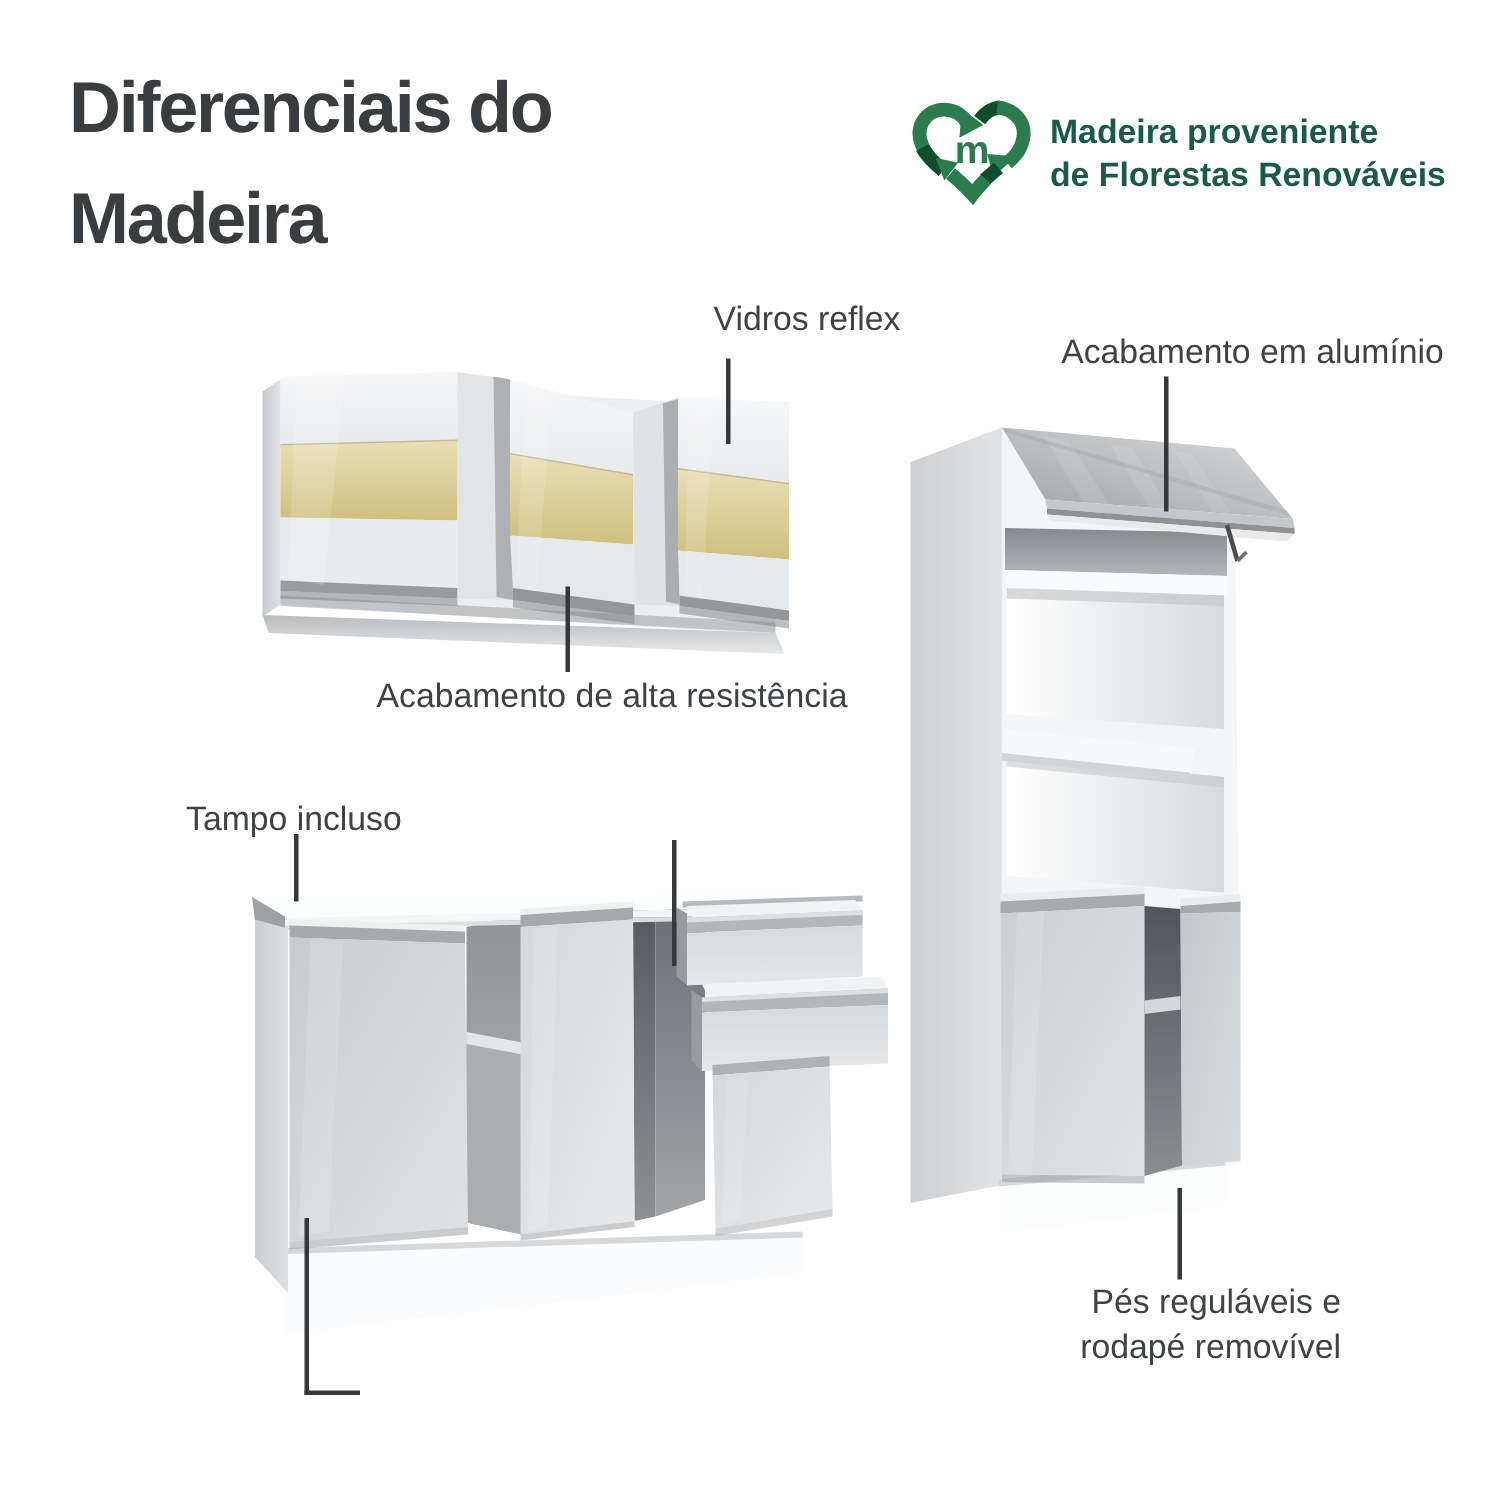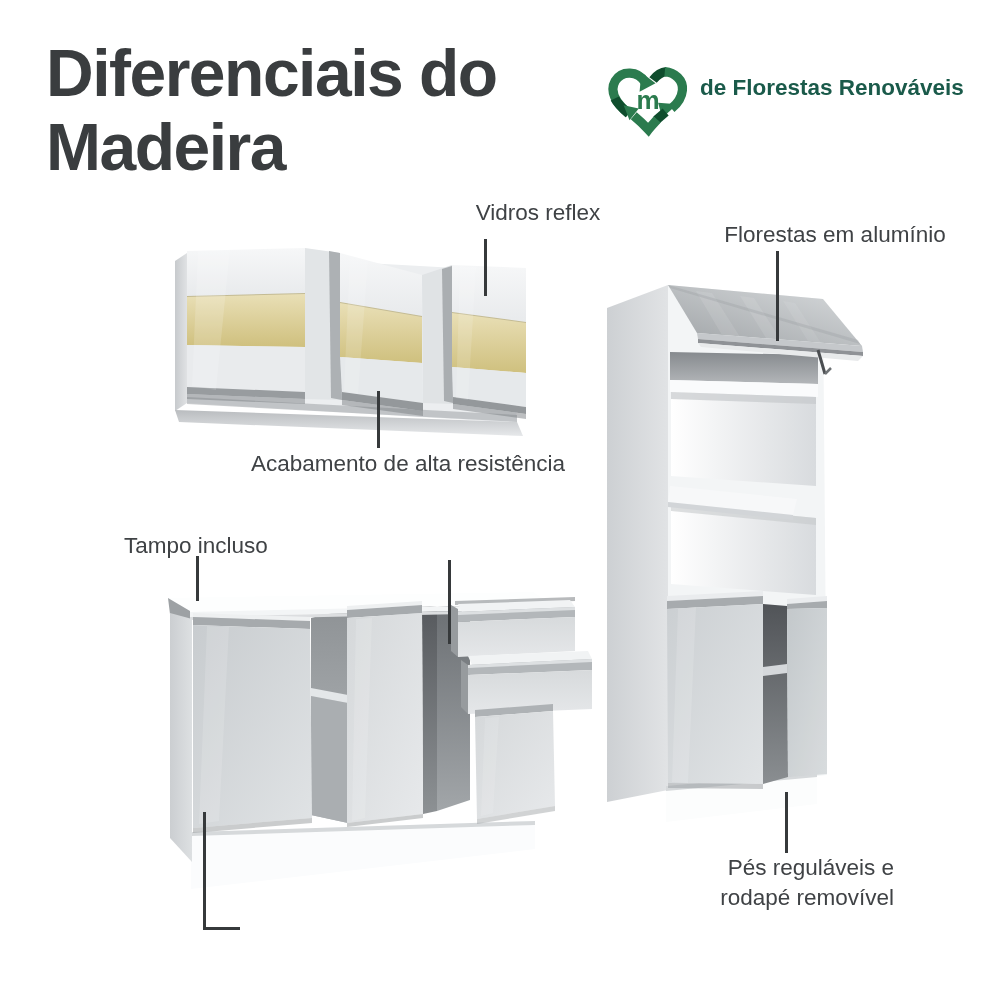--- a/index.html
+++ b/index.html
@@ -1,18 +1,18 @@
 <!DOCTYPE html>
 <html><head>
 <meta charset="utf-8">
 <style>
   html,body{margin:0;padding:0;background:#fff;}
   .canvas{position:relative;width:1000px;height:1000px;background:#ffffff;overflow:hidden;
           font-family:"Liberation Sans",sans-serif;}
-  .title{position:absolute;left:46px;top:36px;font-size:66px;font-weight:700;color:#3a3d3f;
+  .title{position:absolute;left:46px;top:36px;font-size:48px;font-weight:700;color:#3a3d3f;
          line-height:74px;letter-spacing:-1.5px;}
   .eco-logo{position:absolute;left:606px;top:60px;width:84px;height:82px;}
   .eco-text{position:absolute;left:700px;top:73px;font-size:22.5px;font-weight:700;
             color:#1a5a4a;line-height:29px;white-space:nowrap;}
   .fig{position:absolute;}
   .lbl{position:absolute;font-size:22.5px;color:#3f4245;white-space:nowrap;line-height:26px;}
   .ctr{transform:translateX(-50%);}
   .lbl.pes{width:210px;white-space:normal;text-align:right;line-height:30px;transform:translateX(-50%);}
   .cl{position:absolute;background:#36393b;}
   .v{width:3px;} .h{height:3px;}
@@ -33,20 +33,21 @@
     <polygon points="42,14 59,27 40,37" fill="#2b7b4e"></polygon>
     <path d="M56,23 C61,16.5 66.5,13.5 72,13" fill="none" stroke="#0f4d2d" stroke-width="11"></path>
     <path d="M70,13 C82,14 92,23 91,35 C90,46 84,52 78,57" fill="none" stroke="#2b7b4e" stroke-width="11"></path>
     <polygon points="85,52 67,68 62,50" fill="#2b7b4e"></polygon>
     <path d="M71,61 C67,64.5 63.5,67.5 60,70.5" fill="none" stroke="#0f4d2d" stroke-width="11"></path>
     <path d="M61,70 C57.5,74 53.5,78 50.5,82 C45,76 39,70.5 33,65.5" fill="none" stroke="#2b7b4e" stroke-width="11"></path>
     <polygon points="39,57 21,53 28,71" fill="#2b7b4e"></polygon>
     <text x="50" y="57" font-size="31" font-weight="bold" text-anchor="middle" font-family="Liberation Sans, sans-serif" fill="#2b7b4e">m</text>
   </svg>
   <div class="eco-text">
+    <div>Madeira proveniente</div>
     <div>de Florestas Renováveis</div>
   </div>
 
   <svg class="fig" style="left:100px;top:245px;width:440px;height:212px" viewBox="0 0 440 212">
     <defs>
       <linearGradient id="aW" x1="0" y1="0" x2="0" y2="1">
           <stop offset="0" stop-color="#f6f7f8"></stop>
           <stop offset="1" stop-color="#e8eaec"></stop>
         </linearGradient>
       <linearGradient id="aG" x1="0" y1="0" x2="0" y2="1">
@@ -276,18 +277,18 @@
   <div class="cl v" style="left:484px;top:239px;height:57px"></div>
   <div class="cl v" style="left:776px;top:251px;height:90px"></div>
   <div class="cl v" style="left:377px;top:391px;height:57px"></div>
   <div class="cl v" style="left:196px;top:556px;height:45px"></div>
   <div class="cl v" style="left:448px;top:560px;height:84px"></div>
   <div class="cl v" style="left:785px;top:792px;height:61px"></div>
   <div class="cl v" style="left:203px;top:812px;height:118px"></div>
   <div class="cl h" style="left:203px;top:927px;width:37px"></div>
 
   <div class="lbl ctr" style="left:538px;top:200px">Vidros reflex</div>
-  <div class="lbl ctr" style="left:835px;top:222px">Florestas em alumínio</div>
+  <div class="lbl ctr" style="left:835px;top:222px">Acabamento em alumínio</div>
   <div class="lbl ctr" style="left:408px;top:451px">Acabamento de alta resistência</div>
   <div class="lbl" style="left:124px;top:533px">Tampo incluso</div>
   <div class="lbl pes" style="left:789px;top:853px">Pés reguláveis e rodapé removível</div>
 
 </div>
 
 </body></html>

